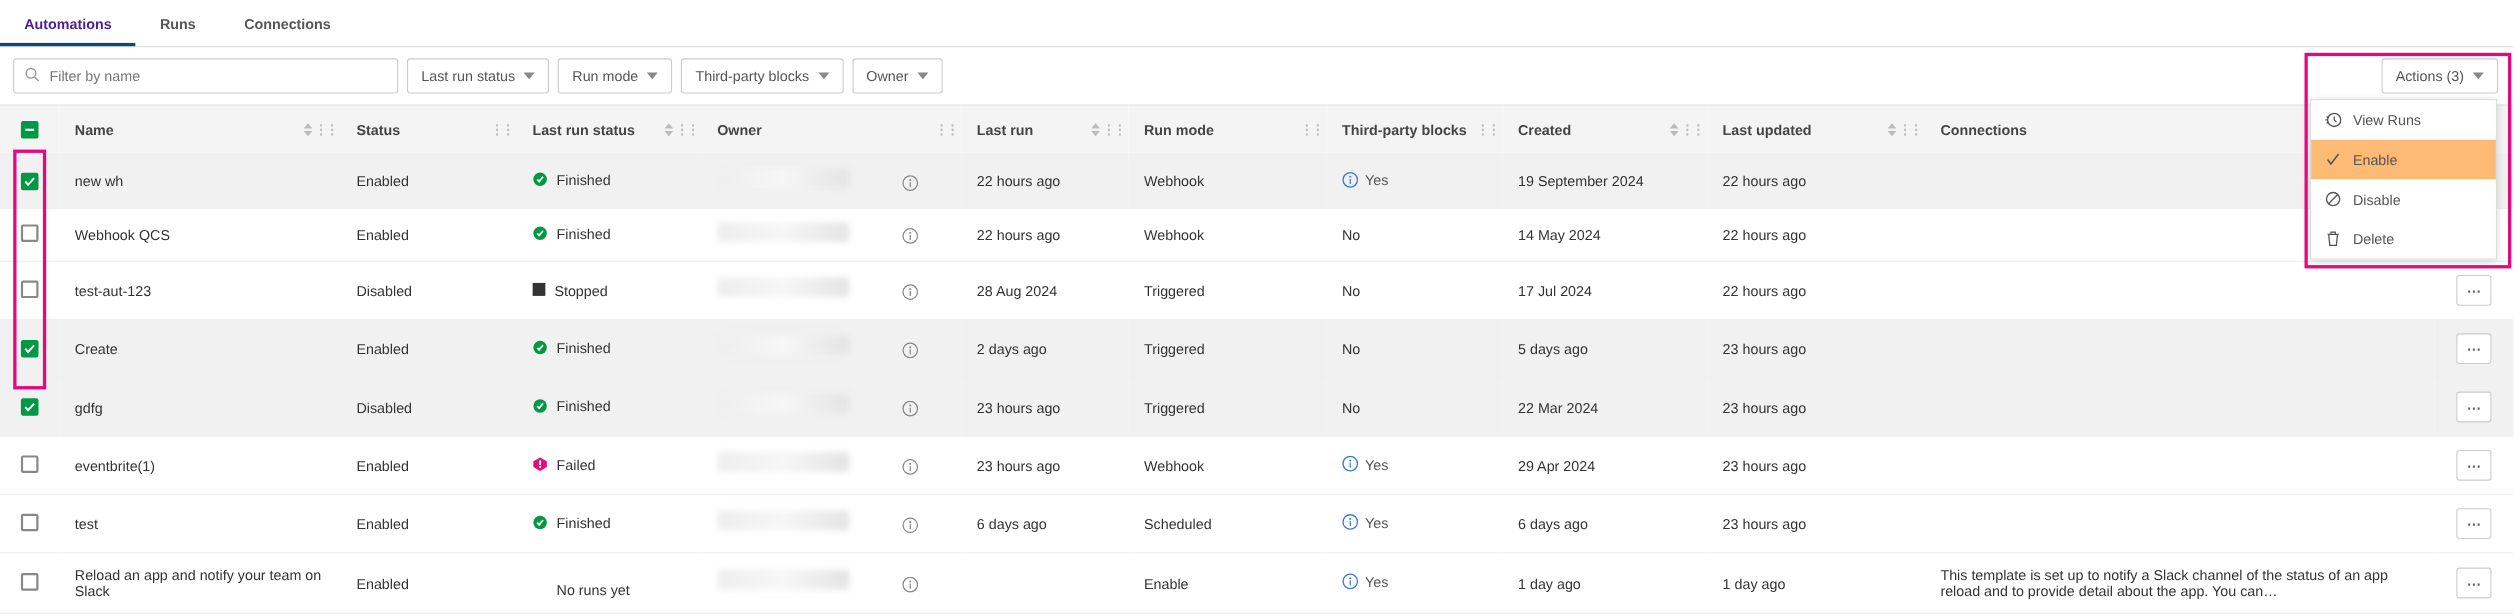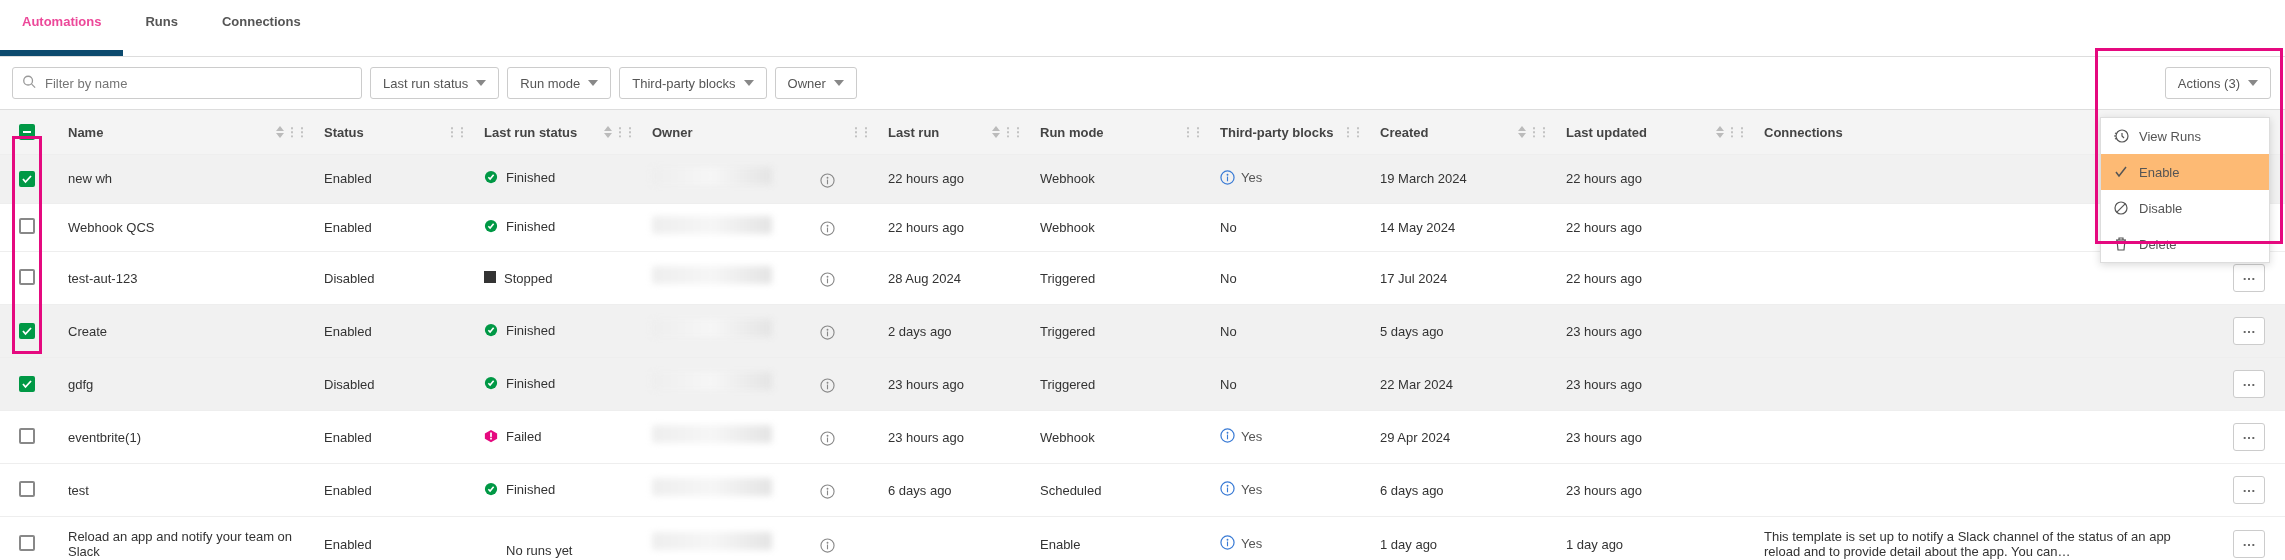--- a/index.html
+++ b/index.html
@@ -18,23 +18,23 @@
     background: #fff;
     padding-top: 4px;
   }
   .tab {
     padding: 10px 22px 12px 22px;
     color: #555;
     font-weight: 600;
     cursor: pointer;
   }
   .tab.active {
-    color: #ec4899;
-    border-bottom: 6px solid #0c4a6e;
-    padding-bottom: 21px;
+    color: #4c1d95;
+    border-bottom: 3px solid #0c4a6e;
+    padding-bottom: 10px;
   }
   
   .filterbar {
     display: flex;
     align-items: center;
     gap: 8px;
     padding: 10px 12px;
   }
   .search-wrap {
     position: relative;
@@ -179,21 +179,20 @@
   
   .actions-menu {
     position: absolute;
     right: 0;
     top: 36px;
     width: 170px;
     background: #fff;
     border: 1px solid #ddd;
     box-shadow: 0 2px 8px rgba(0,0,0,0.15);
     z-index: 50;
-    margin-top: 13px;
   }
   .actions-menu .mi {
     display: flex;
     align-items: center;
     gap: 10px;
     padding: 10px 12px;
     font-size: 13px;
     cursor: pointer;
   }
   .actions-menu .mi:hover,
@@ -387,21 +386,21 @@
             <circle cx="8" cy="5" r="1" fill="#888"></circle>
             <rect x="7.4" y="7" width="1.2" height="5" fill="#888"></rect>
           </svg></span></div>
       <div class="cell c-lastrun">22 hours ago</div>
       <div class="cell c-runmode">Webhook</div>
       <div class="cell c-tpb"><span class="tpb-yes"><span class="info-icon"><svg width="15" height="15" viewBox="0 0 16 16">
               <circle cx="8" cy="8" r="7" fill="none" stroke="#3a7bd5" stroke-width="1.3"></circle>
               <circle cx="8" cy="5" r="1" fill="#3a7bd5"></circle>
               <rect x="7.4" y="7" width="1.2" height="5" fill="#3a7bd5"></rect>
             </svg></span><span>Yes</span></span></div>
-      <div class="cell c-created">19 March 2024</div>
+      <div class="cell c-created">19 September 2024</div>
       <div class="cell c-updated">22 hours ago</div>
       <div class="cell c-desc"></div>
       <div class="cell c-menu"></div>
     </div>
     <div class="row">
       <div class="cell c-check"><span class="checkbox"></span></div>
       <div class="cell c-name">Webhook QCS</div>
       <div class="cell c-status">Enabled</div>
       <div class="cell c-runstat"><span class="status-pill">
           <span class="ico">

